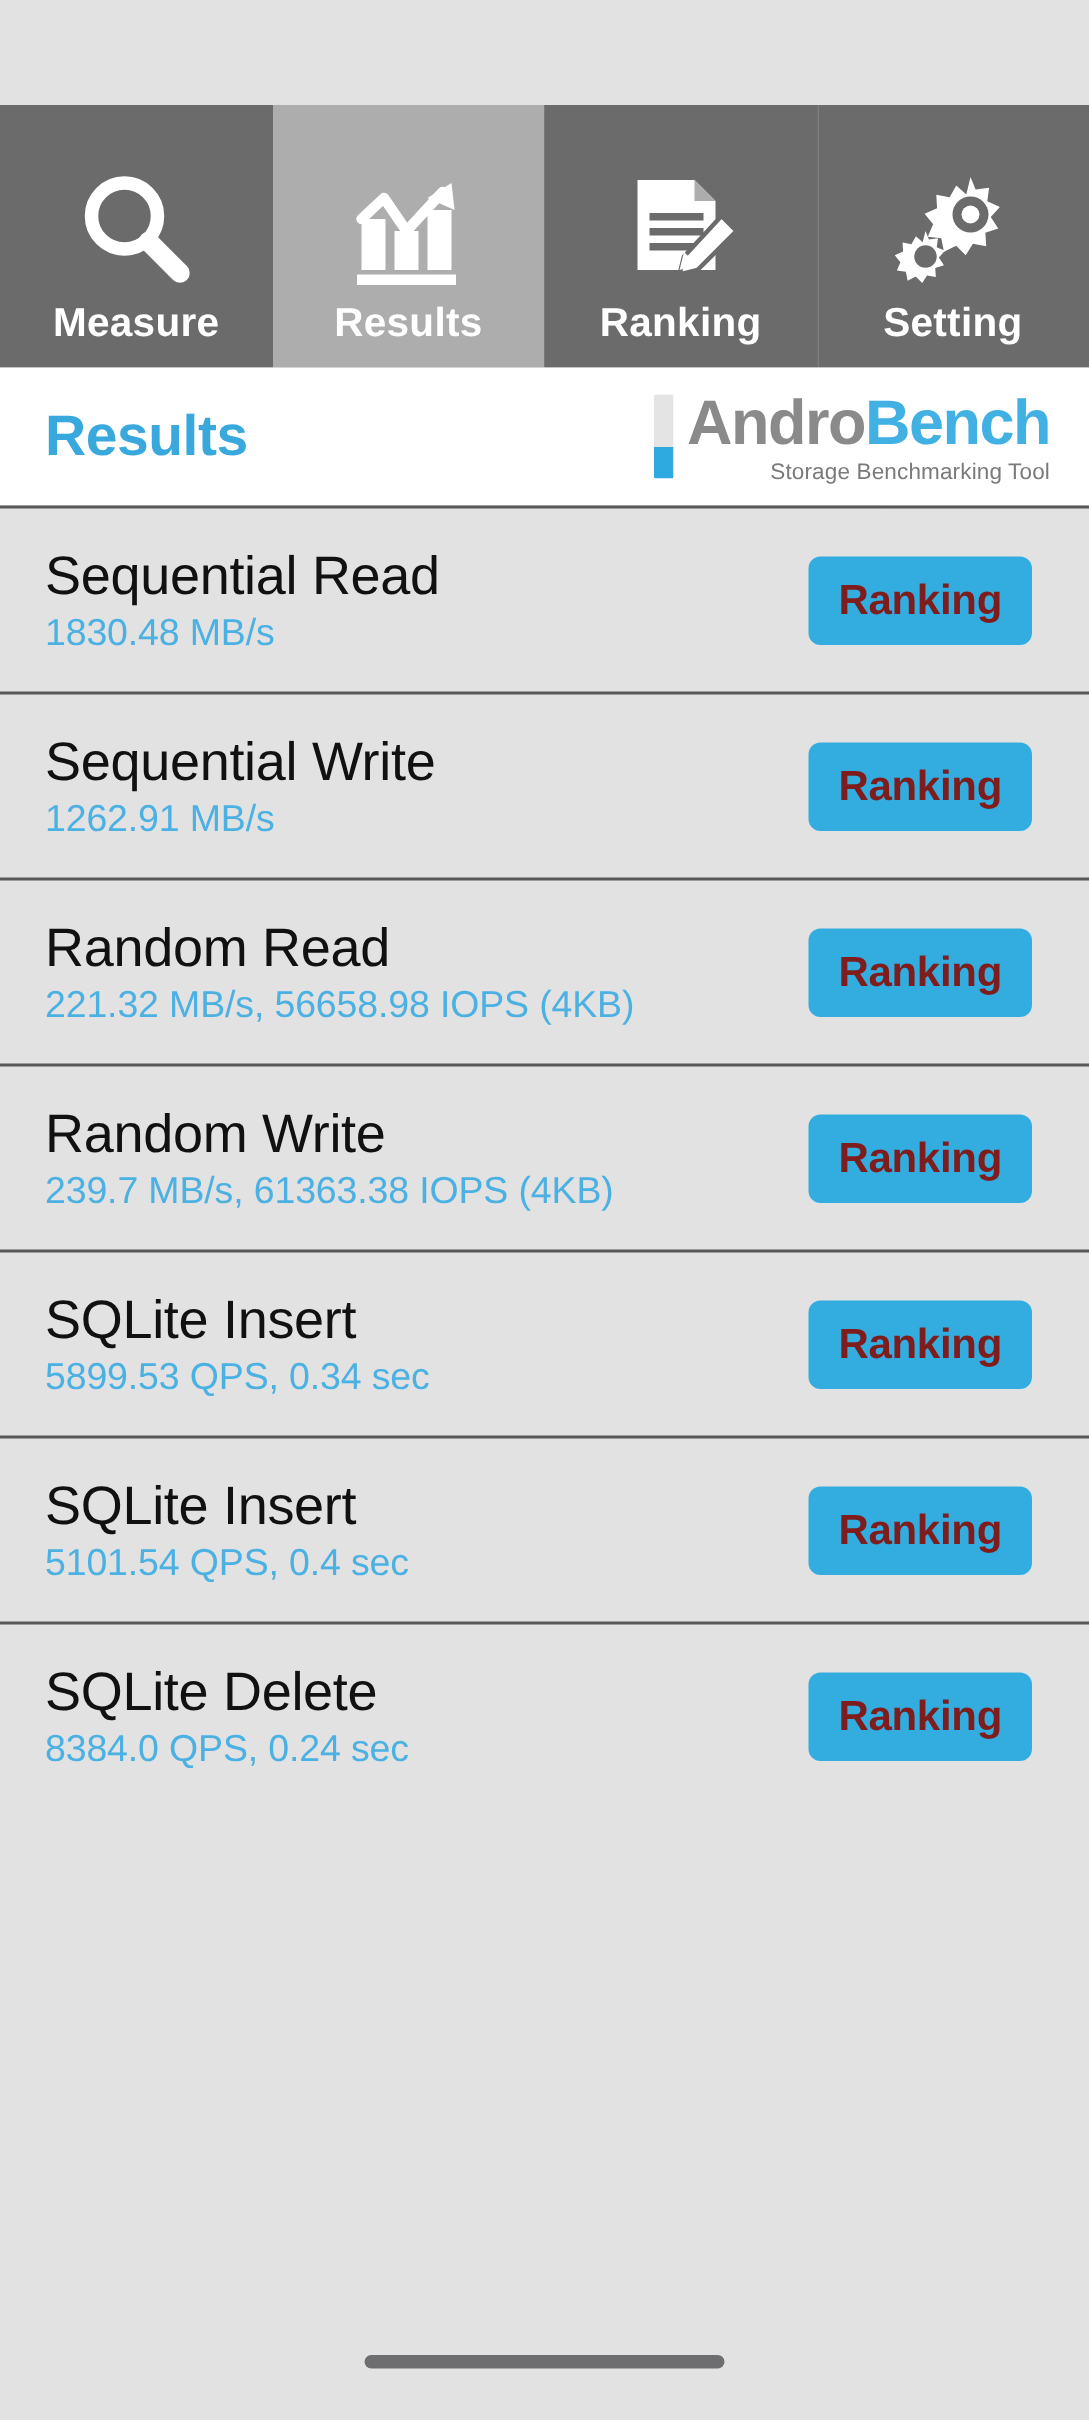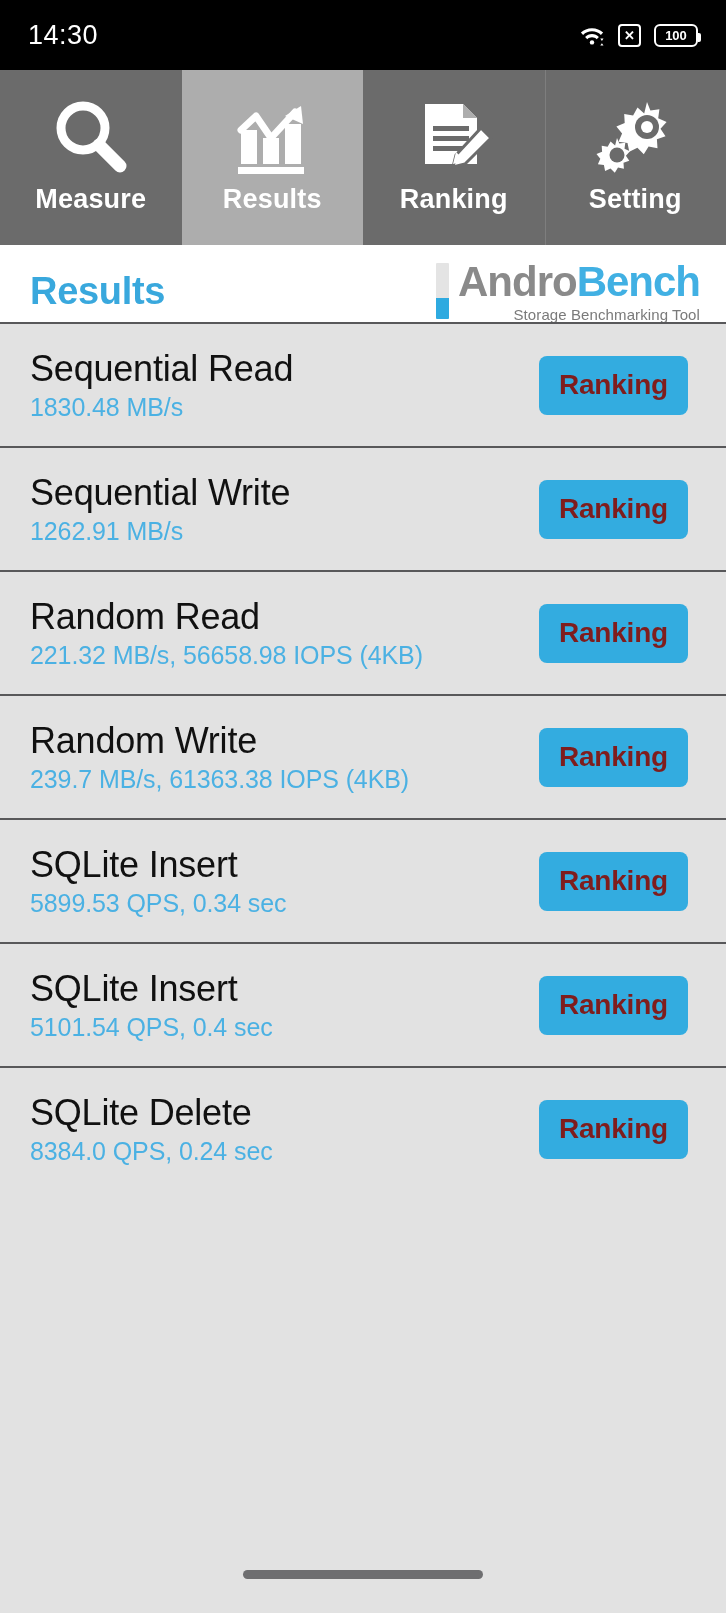--- a/index.html
+++ b/index.html
@@ -37,21 +37,21 @@
   .battery span { font-size:13px; line-height:1; color:#fff; font-weight:600; }
 
   
   .tabbar {
     position:absolute; left:0; top:70px; width:726px; height:175px;
     display:flex; background:#6b6b6b;
   }
   .tab {
     flex:1 1 0; position:relative;
     display:flex; flex-direction:column; align-items:center; justify-content:flex-start;
-    background:#6b6b6b; padding-top:22px;
+    background:#6b6b6b; padding-top:38px;
   }
   .tab.active { background:#adadad; }
   .tab + .tab:before {
     content:""; position:absolute; left:0; top:0; width:1px; height:100%;
     background:rgba(255,255,255,.13);
   }
   .tab.active:before, .tab.active + .tab:before { background:transparent; }
   .tab-icon { height:90px; display:flex; align-items:center; justify-content:center; }
   .tab-icon svg { display:block; }
   .tab-label {
@@ -70,21 +70,21 @@
   .logo-bar { width:13px; height:56px; display:flex; flex-direction:column; border-radius:1px; overflow:hidden; }
   .logo-bar .top { flex:0 0 62%; background:#e4e4e4; }
   .logo-bar .bot { flex:1 1 auto; background:#2eaae0; }
   .logo-text { display:flex; flex-direction:column; align-items:flex-end; line-height:1; }
   .logo-word { font-size:42px; font-weight:700; letter-spacing:-1px; }
   .logo-word .andro { color:#8a8a8a; }
   .logo-word .bench { color:#41b0e3; }
   .logo-sub { font-size:15px; color:#7a7a7a; margin-top:4px; letter-spacing:.1px; }
 
   
-  .list { position:absolute; left:0; top:322px; width:590px; background:#e2e2e2; }
+  .list { position:absolute; left:0; top:337px; width:590px; background:#e2e2e2; }
   .row {
     position:relative; height:124px; width:726px;
     display:flex; align-items:center; justify-content:space-between;
     padding:0 38px 0 30px; background:#e2e2e2;
     border-top:2px solid #58585a;
   }
   .row:first-child { border-top:2px solid #58585a; }
   .row-text { display:flex; flex-direction:column; gap:6px; }
   .row-title { font-size:36px; color:#111111; font-weight:400; letter-spacing:-.2px; line-height:1.05; }
   .row-value { font-size:25px; color:#4bb1e3; font-weight:400; letter-spacing:-.1px; line-height:1.05; }
@@ -100,40 +100,20 @@
     position:absolute; left:0; bottom:0; width:726px; height:66px;
     background:#e2e2e2; display:flex; align-items:center; justify-content:center;
   }
   .nav-pill { width:240px; height:9px; border-radius:5px; background:#6e6e70; margin-bottom:12px; }
 </style>
 </head>
 <body>
 
 <div id="app">
 
-  <div class="statusbar">
-    <div class="status-clock">14:30</div>
-    <div class="status-right">
-      <span class="wifi-wrap">
-        <svg width="26" height="24" viewBox="0 0 26 24">
-          <path d="M13 4.2C8.6 4.2 4.7 5.9 1.9 8.6l2.2 2.3C6.4 8.7 9.5 7.3 13 7.3s6.6 1.4 8.9 3.6l2.2-2.3C21.3 5.9 17.4 4.2 13 4.2z" fill="#fff"></path>
-          <path d="M13 10.1c-2.7 0-5.1 1.1-6.9 2.8l2.2 2.3c1.2-1.2 2.9-1.9 4.7-1.9s3.5.7 4.7 1.9l2.2-2.3c-1.8-1.7-4.2-2.8-6.9-2.8z" fill="#fff"></path>
-          <circle cx="13" cy="18.4" r="2.2" fill="#fff"></circle>
-          <path d="M21.3 14.6l1.6 2.3 1.6-2.3z" fill="#fff"></path>
-          <path d="M24.5 21.6l-1.6-2.3-1.6 2.3z" fill="#fff"></path>
-        </svg>
-      </span>
-      <span class="nosim">
-        <span>✕</span>
-      </span>
-      <span class="battery">
-        <span>100</span>
-      </span>
-    </div>
-  </div>
 
   <div class="tabbar">
 
     <div class="tab">
       <span class="tab-icon">
         <svg width="86" height="86" viewBox="0 0 86 86">
           <circle cx="35" cy="34" r="22" fill="none" stroke="#fff" stroke-width="9"></circle>
           <line x1="51" y1="51" x2="72" y2="72" stroke="#fff" stroke-width="13" stroke-linecap="round"></line>
         </svg>
       </span>

